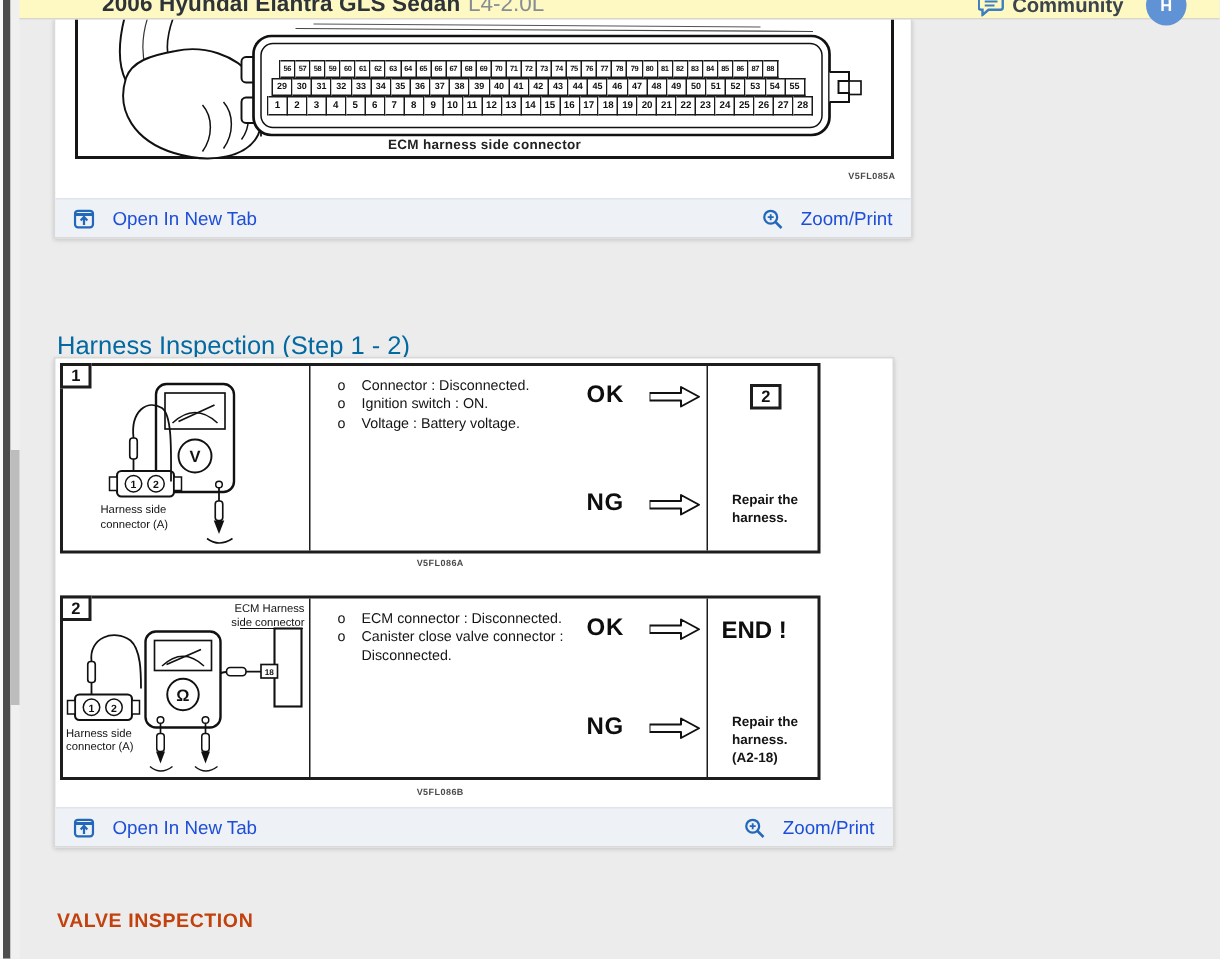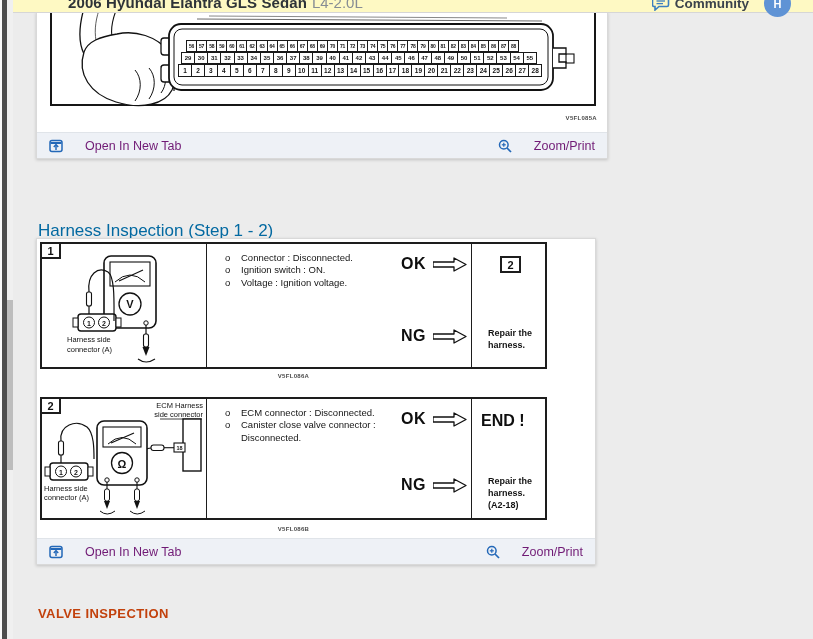--- a/index.html
+++ b/index.html
@@ -30,21 +30,21 @@
 
   
   .card { position:absolute; background:#fff; border:1px solid #d9d9d9;
           box-shadow:0 1px 3px rgba(0,0,0,.18); }
   .card1 { left:36px; top:12px; width:572px; height:147px; border-top:none; }
   .card2 { left:36px; top:238px; width:560px; height:327px; }
 
   .cardfoot { position:absolute; left:0; right:0; bottom:0; height:26px; background:#eef1f6;
               border-top:1px solid #e0e4e9; display:flex; align-items:center;
               justify-content:space-between; padding:0 12px; }
-  .link { display:flex; align-items:center; gap:22px; font-size:12.5px; color:#701a75;
+  .link { display:flex; align-items:center; gap:12px; font-size:12.5px; color:#1d4ed8;
           cursor:pointer; text-decoration:none; }
 
   
   .illus1 { position:absolute; left:0; top:0; width:570px; height:121px; overflow:hidden; background:#fff; }
   .frame1 { position:absolute; left:13px; top:-5px; width:546px; height:99px; border:2px solid #161616; }
   .illus-svg { position:absolute; left:0; top:0; }
   .pinrow { position:absolute; display:flex; border-left:1px solid #1a1a1a; background:#fff; z-index:3; }
   .pinrow .pin { flex:1; border:1px solid #1a1a1a; border-left:none; display:flex; align-items:center;
                  justify-content:center; font-weight:700; color:#111; background:#fff; overflow:hidden; }
   .pr-top { left:149px; top:28px; width:333px; height:12px; font-size:5px; letter-spacing:-.3px; }
@@ -66,21 +66,21 @@
   .stepnum { position:absolute; top:-2px; left:-2px; width:21px; height:17px; border:2px solid #1d1d1d;
              background:#fff; font-size:11px; font-weight:700; color:#111;
              display:flex; align-items:center; justify-content:center; z-index:4; }
   .col-pic { width:165px; border-right:1.5px solid #1d1d1d; position:relative; }
   .col-desc { width:265px; border-right:1.5px solid #1d1d1d; position:relative;
               padding:8px 0 0 10px; font-size:9.5px; color:#141414; line-height:1.3; }
   .col-res { flex:1; position:relative; }
   .instr { width:215px; font-weight:500; }
   .bullet { display:flex; margin-left:8px; width:205px; font-weight:500; }
   .bullet .bm { width:16px; flex:none; }
-  .okng { position:absolute; display:flex; align-items:center; gap:7px; }
+  .okng { position:absolute; display:flex; align-items:center; gap:17px; }
   .okng .lbl { font-size:16px; font-weight:800; color:#0e0e0e; letter-spacing:.5px; }
   .ok1 { top:10px; right:4px; }  .ng1 { top:82px; right:4px; }
   .ok2 { top:10px; right:4px; }  .ng2 { top:76px; right:4px; }
   .resbox { position:absolute; top:12px; left:28px; width:21px; height:17px; border:2px solid #1d1d1d;
             font-size:11px; font-weight:700; text-align:center; line-height:14px; color:#111; }
   .endtext { position:absolute; top:13px; left:9px; font-size:16px; font-weight:800; color:#0e0e0e; }
   .restext { position:absolute; left:16px; font-size:9px; font-weight:700; color:#141414;
              line-height:1.35; white-space:pre-line; }
   .rt1 { top:83px; }  .rt2 { top:76px; }
   .wm2 { position:absolute; left:3px; width:507px; text-align:center; font-size:6px; font-weight:700;
@@ -224,20 +224,21 @@
         <span class="pin">20</span>
         <span class="pin">21</span>
         <span class="pin">22</span>
         <span class="pin">23</span>
         <span class="pin">24</span>
         <span class="pin">25</span>
         <span class="pin">26</span>
         <span class="pin">27</span>
         <span class="pin">28</span>
       </div>
+    <div class="caption1">ECM harness side connector</div>
     <div class="wm1">V5FL085A</div>
   </div>
   <div class="cardfoot">
     <a class="link">
       <svg width="14" height="14" viewBox="0 0 14 14">
         <rect x="1" y="1.5" width="12" height="11" rx="2" fill="none" stroke="#2368b8" stroke-width="1.5"></rect>
         <line x1="1.5" y1="4" x2="12.5" y2="4" stroke="#2368b8" stroke-width="2"></line>
         <line x1="7" y1="11" x2="7" y2="6.2" stroke="#2368b8" stroke-width="1.5"></line>
         <path d="M4.8,8 L7,5.6 L9.2,8" fill="none" stroke="#2368b8" stroke-width="1.5"></path>
       </svg>
@@ -298,21 +299,21 @@
       <div class="bullet">
         <span class="bm">o</span>
         <span>Connector : Disconnected.</span>
       </div>
       <div class="bullet">
         <span class="bm">o</span>
         <span>Ignition switch : ON.</span>
       </div>
       <div class="bullet">
         <span class="bm">o</span>
-        <span>Voltage : Ignition voltage.</span>
+        <span>Voltage : Battery voltage.</span>
       </div>
       <div class="okng ok1">
         <span class="lbl">OK</span>
         <svg width="34" height="15" viewBox="0 0 34 15">
           <polygon points="0,5 21,5 21,1 33,7.5 21,14 21,10 0,10" fill="#fff" stroke="#111" stroke-width="1.3" stroke-linejoin="round"></polygon>
         </svg>
       </div>
       <div class="okng ng1">
         <span class="lbl">NG</span>
         <svg width="34" height="15" viewBox="0 0 34 15">

